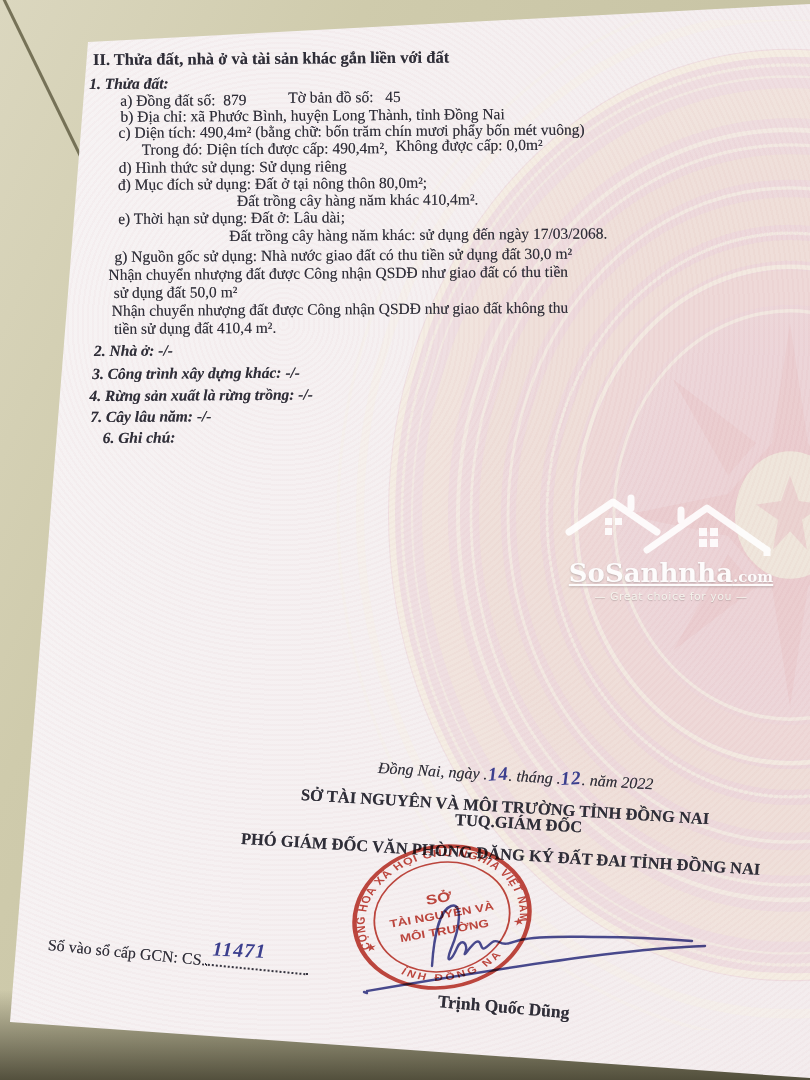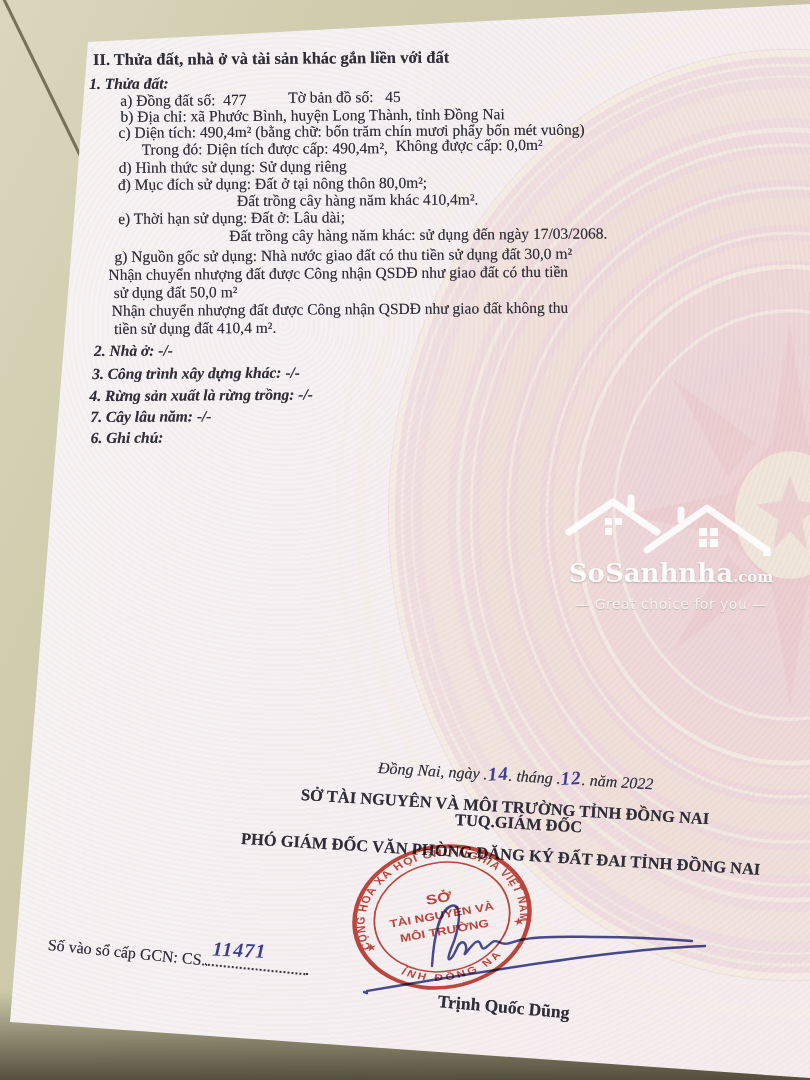--- a/index.html
+++ b/index.html
@@ -31,23 +31,23 @@
   .gcn{transform:rotate(5.6deg);transform-origin:left center;}
   .leader{display:inline-block;width:104px;border-bottom:2px dotted #34333e;height:12px;position:relative;}
   .gcn-num{position:absolute;left:6px;top:-16px;transform:rotate(-3deg);font-size:20px;}
   .name{transform:rotate(5deg);transform-origin:left center;font-size:17.5px;}
   .emblem,.stampsvg,.sigsvg,.houses{position:absolute;}
   .stampsvg{mix-blend-mode:multiply;opacity:.92;}
   .sigsvg{mix-blend-mode:multiply;}
   .watermark{position:absolute;left:546px;top:492px;width:250px;text-align:center;
     color:#fff;opacity:.93;font-family:"DejaVu Sans",sans-serif;}
   .wm-text{font-family:"DejaVu Serif",serif;font-weight:bold;font-size:26px;line-height:1;
-    text-shadow:0 1px 2px rgba(120,110,110,.45);}
+    text-shadow:0 1px 2px rgba(120,110,110,.45);text-decoration:underline;}
   .wm-com{font-size:15px;font-weight:bold;}
-  .wm-tag{font-size:14px;margin-top:10px;letter-spacing:.5px;color:#f6f6ef;
+  .wm-tag{font-size:11px;margin-top:4px;letter-spacing:.5px;color:#f6f6ef;
     text-shadow:0 1px 1px rgba(120,110,110,.4);}
 </style>
 </head>
 <body>
 
 <div class="scene">
 
   <div class="wall-corner"></div>
   <div class="floor-shadow"></div>
 
@@ -103,21 +103,21 @@
         </g>
       </svg>
       <div class="wm-text"><span>SoSanhnha</span><span class="wm-com">.com</span></div>
       <div class="wm-tag">— <span>Great choice for you</span> —</div>
     </div>
 
     <div class="sec2">
       <div class="ln b big" style="left:93px;top:50px;">II. Thửa đất, nhà ở và tài sản khác gắn liền với đất</div>
       <div class="ln bi" style="left:89px;top:75px;">1. Thửa đất:</div>
       <div class="ln" style="left:120px;top:92px;">
-        <span>a) Đồng đất số:</span>&nbsp;&nbsp;<span>477</span>
+        <span>a) Đồng đất số:</span>&nbsp;&nbsp;<span>879</span>
       </div>
       <div class="ln" style="left:288px;top:90px;text-align:center;">
         <span>Tờ bản đồ số:</span>&nbsp;&nbsp;&nbsp;<span>45</span>
       </div>
       <div class="ln" style="left:120px;top:108px;">b) Địa chỉ: xã Phước Bình, huyện Long Thành, tỉnh Đồng Nai</div>
       <div class="ln" style="left:118px;top:124px;">c) Diện tích: 490,4m² (bằng chữ: bốn trăm chín mươi phẩy bốn mét vuông)</div>
       <div class="ln" style="left:141px;top:141px;">Trong đó: Diện tích được cấp: 490,4m²,</div>
       <div class="ln" style="left:395px;top:139px;">Không được cấp: 0,0m²</div>
       <div class="ln" style="left:118px;top:159px;">d) Hình thức sử dụng: Sử dụng riêng</div>
       <div class="ln" style="left:117px;top:176px;">đ) Mục đích sử dụng: Đất ở tại nông thôn 80,0m²;</div>
@@ -126,21 +126,21 @@
       <div class="ln" style="left:228px;top:228px;">Đất trồng cây hàng năm khác: sử dụng đến ngày 17/03/2068.</div>
       <div class="ln" style="left:113px;top:248px;">g) Nguồn gốc sử dụng: Nhà nước giao đất có thu tiền sử dụng đất 30,0 m²</div>
       <div class="ln" style="left:107px;top:266px;">Nhận chuyển nhượng đất được Công nhận QSDĐ như giao đất có thu tiền</div>
       <div class="ln" style="left:112px;top:284px;font-family:Liberation Serif, serif;">sử dụng đất 50,0 m²</div>
       <div class="ln" style="left:110px;top:302px;">Nhận chuyển nhượng đất được Công nhận QSDĐ như giao đất không thu</div>
       <div class="ln" style="left:112px;top:320px;">tiền sử dụng đất 410,4 m².</div>
       <div class="ln bi" style="left:92px;top:342px;">2. Nhà ở: -/-</div>
       <div class="ln bi" style="left:90px;top:365px;">3. Công trình xây dựng khác:  -/-</div>
       <div class="ln bi" style="left:87px;top:387px;">4. Rừng sản xuất là rừng trồng:  -/-</div>
       <div class="ln bi" style="left:88px;top:408px;">7. Cây lâu năm: -/-</div>
-      <div class="ln bi" style="left:88px;top:429px;font-family:Liberation Serif, serif;">6. Ghi chú:</div>
+      <div class="ln bi" style="left:100px;top:429px;font-family:Liberation Serif, serif;">6. Ghi chú:</div>
     </div>
 
     <div class="ln it sig-line" style="left:378px;top:756px;font-size:16px;">
       <span>Đồng Nai, ngày .</span><span class="ink">14</span><span>. tháng .</span><span class="ink">12</span><span>. năm 2022</span>
     </div>
     <div class="ln b big sig-line" style="left:301px;top:785px;">SỞ TÀI NGUYÊN VÀ MÔI TRƯỜNG TỈNH ĐỒNG NAI</div>
     <div class="ln b big sig-line" style="left:455px;top:810px;">TUQ.GIÁM ĐỐC</div>
     <div class="ln b big sig-line" style="left:241px;top:829px;">PHÓ GIÁM ĐỐC VĂN PHÒNG ĐĂNG KÝ ĐẤT ĐAI TỈNH ĐỒNG NAI</div>
 
     <svg class="stampsvg" style="left:346px;top:843px;" width="195" height="150" viewBox="0 0 195 150">

